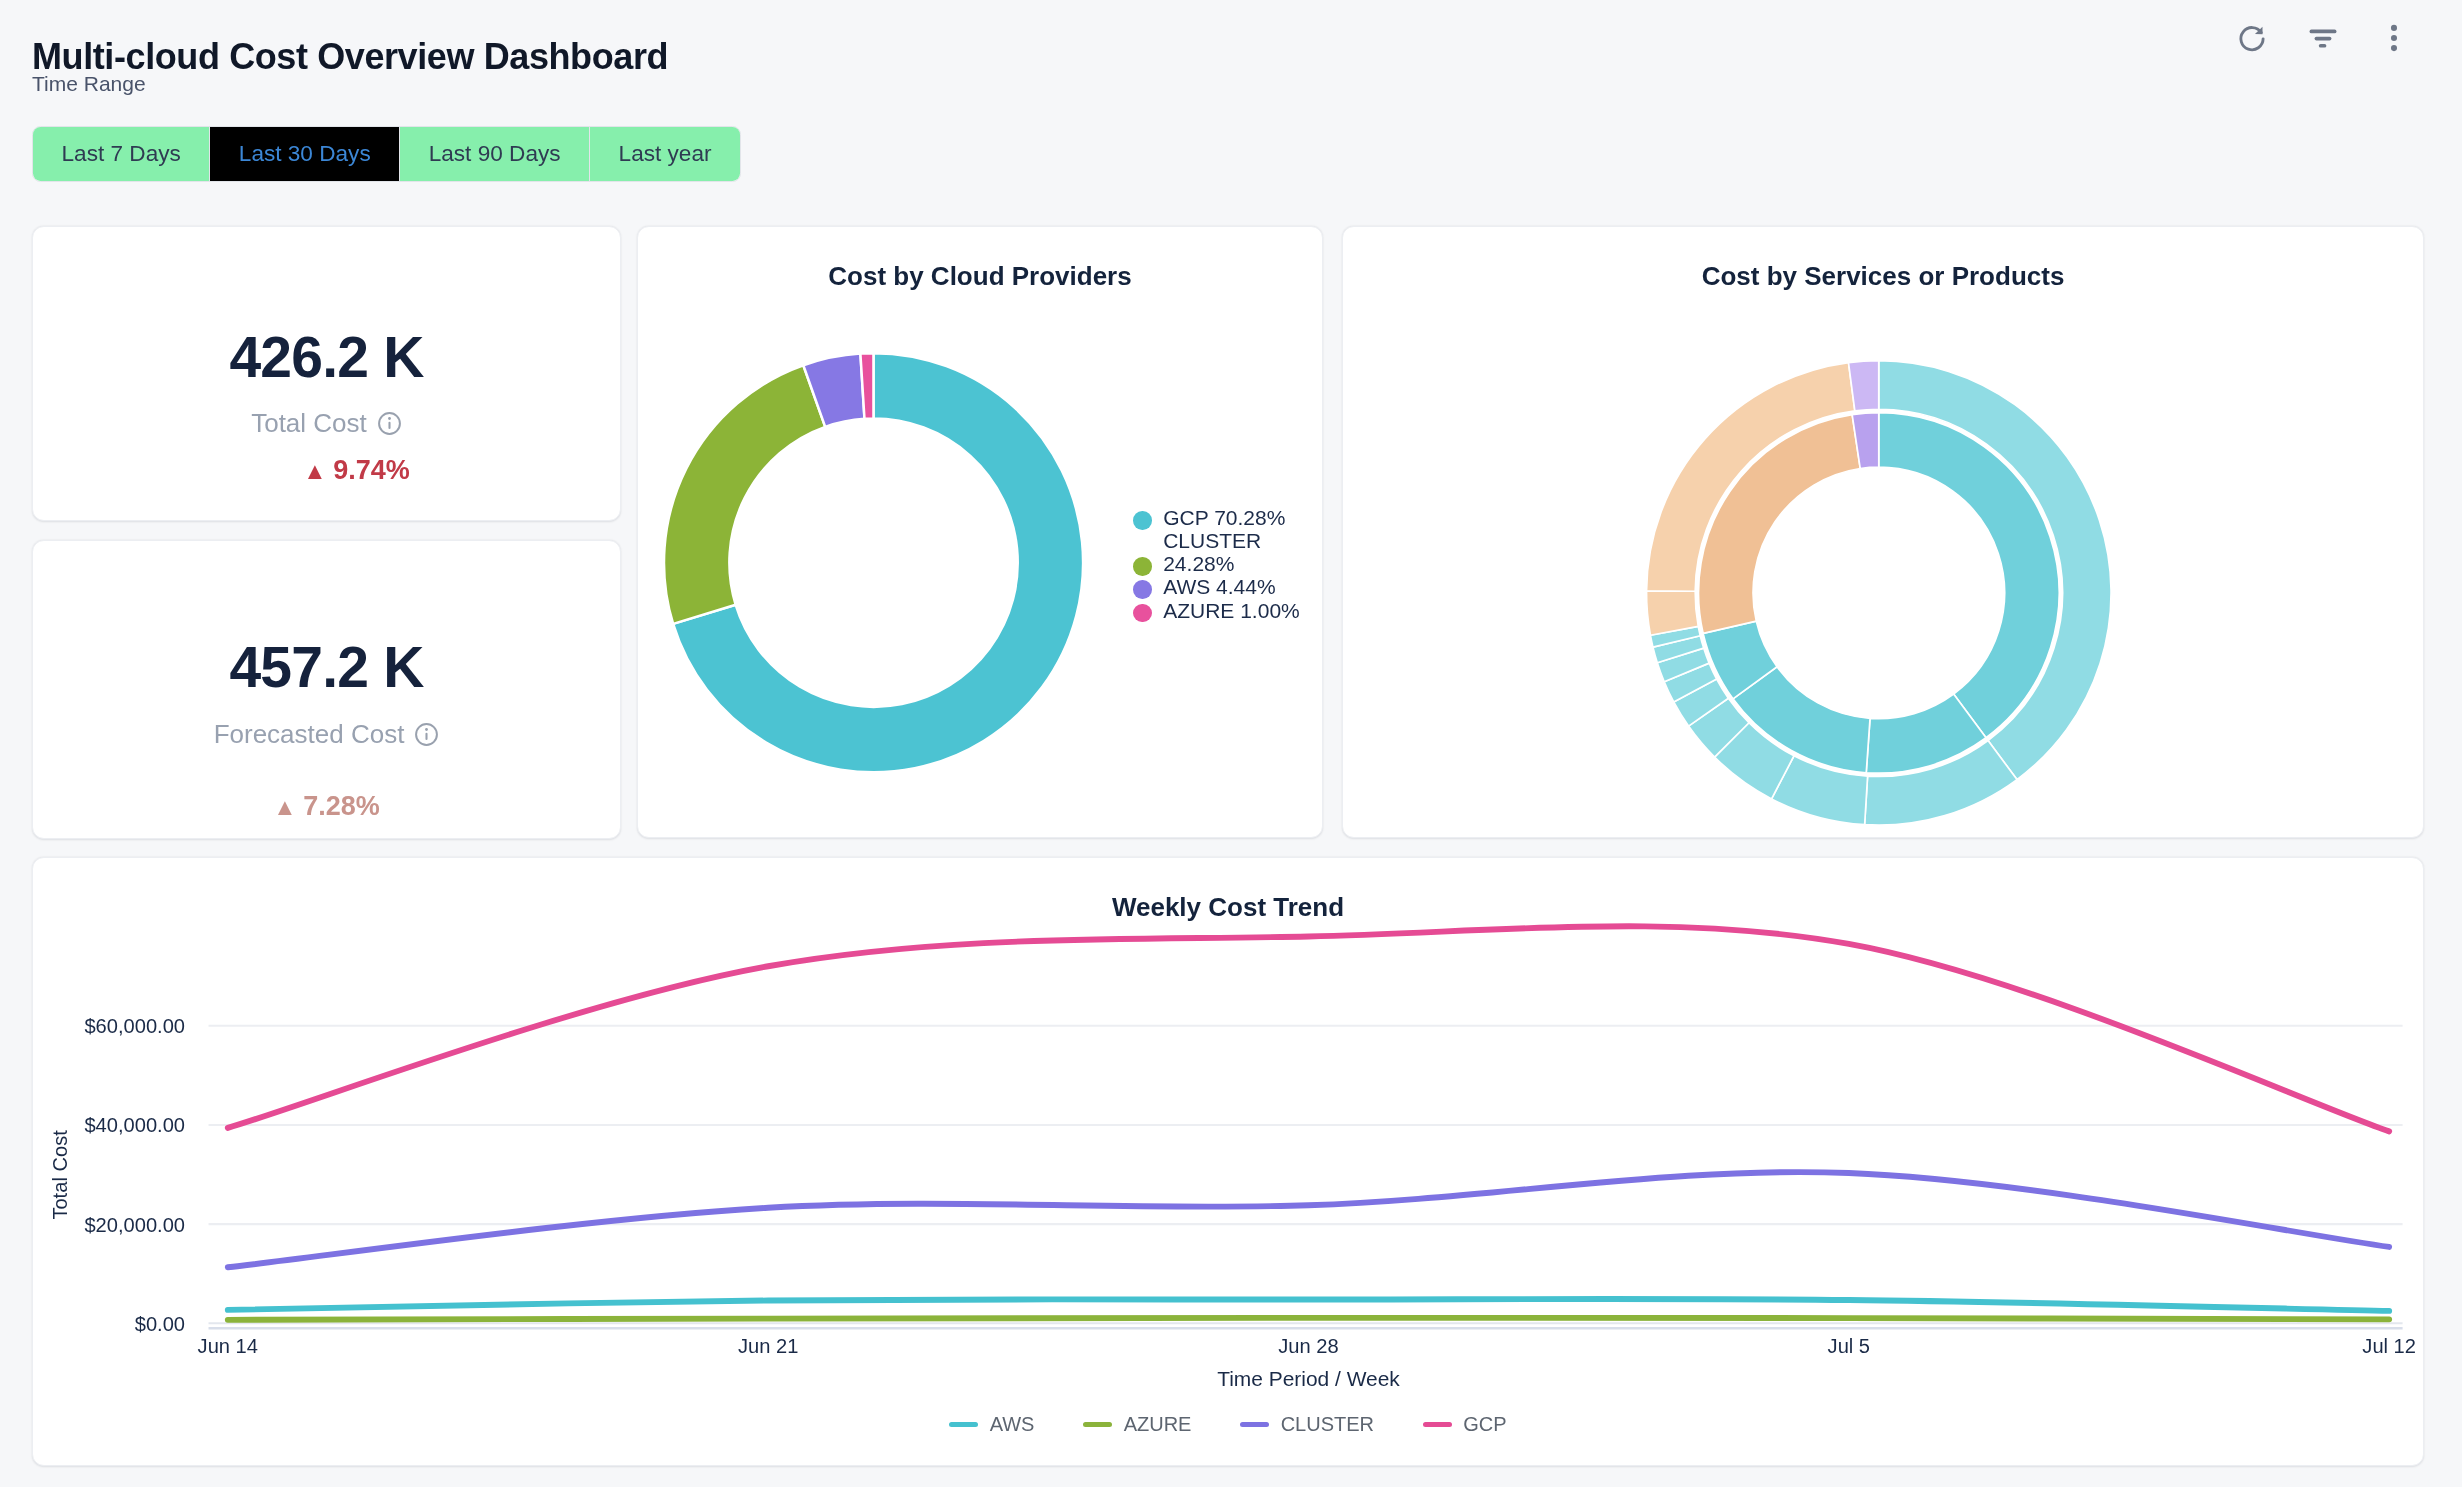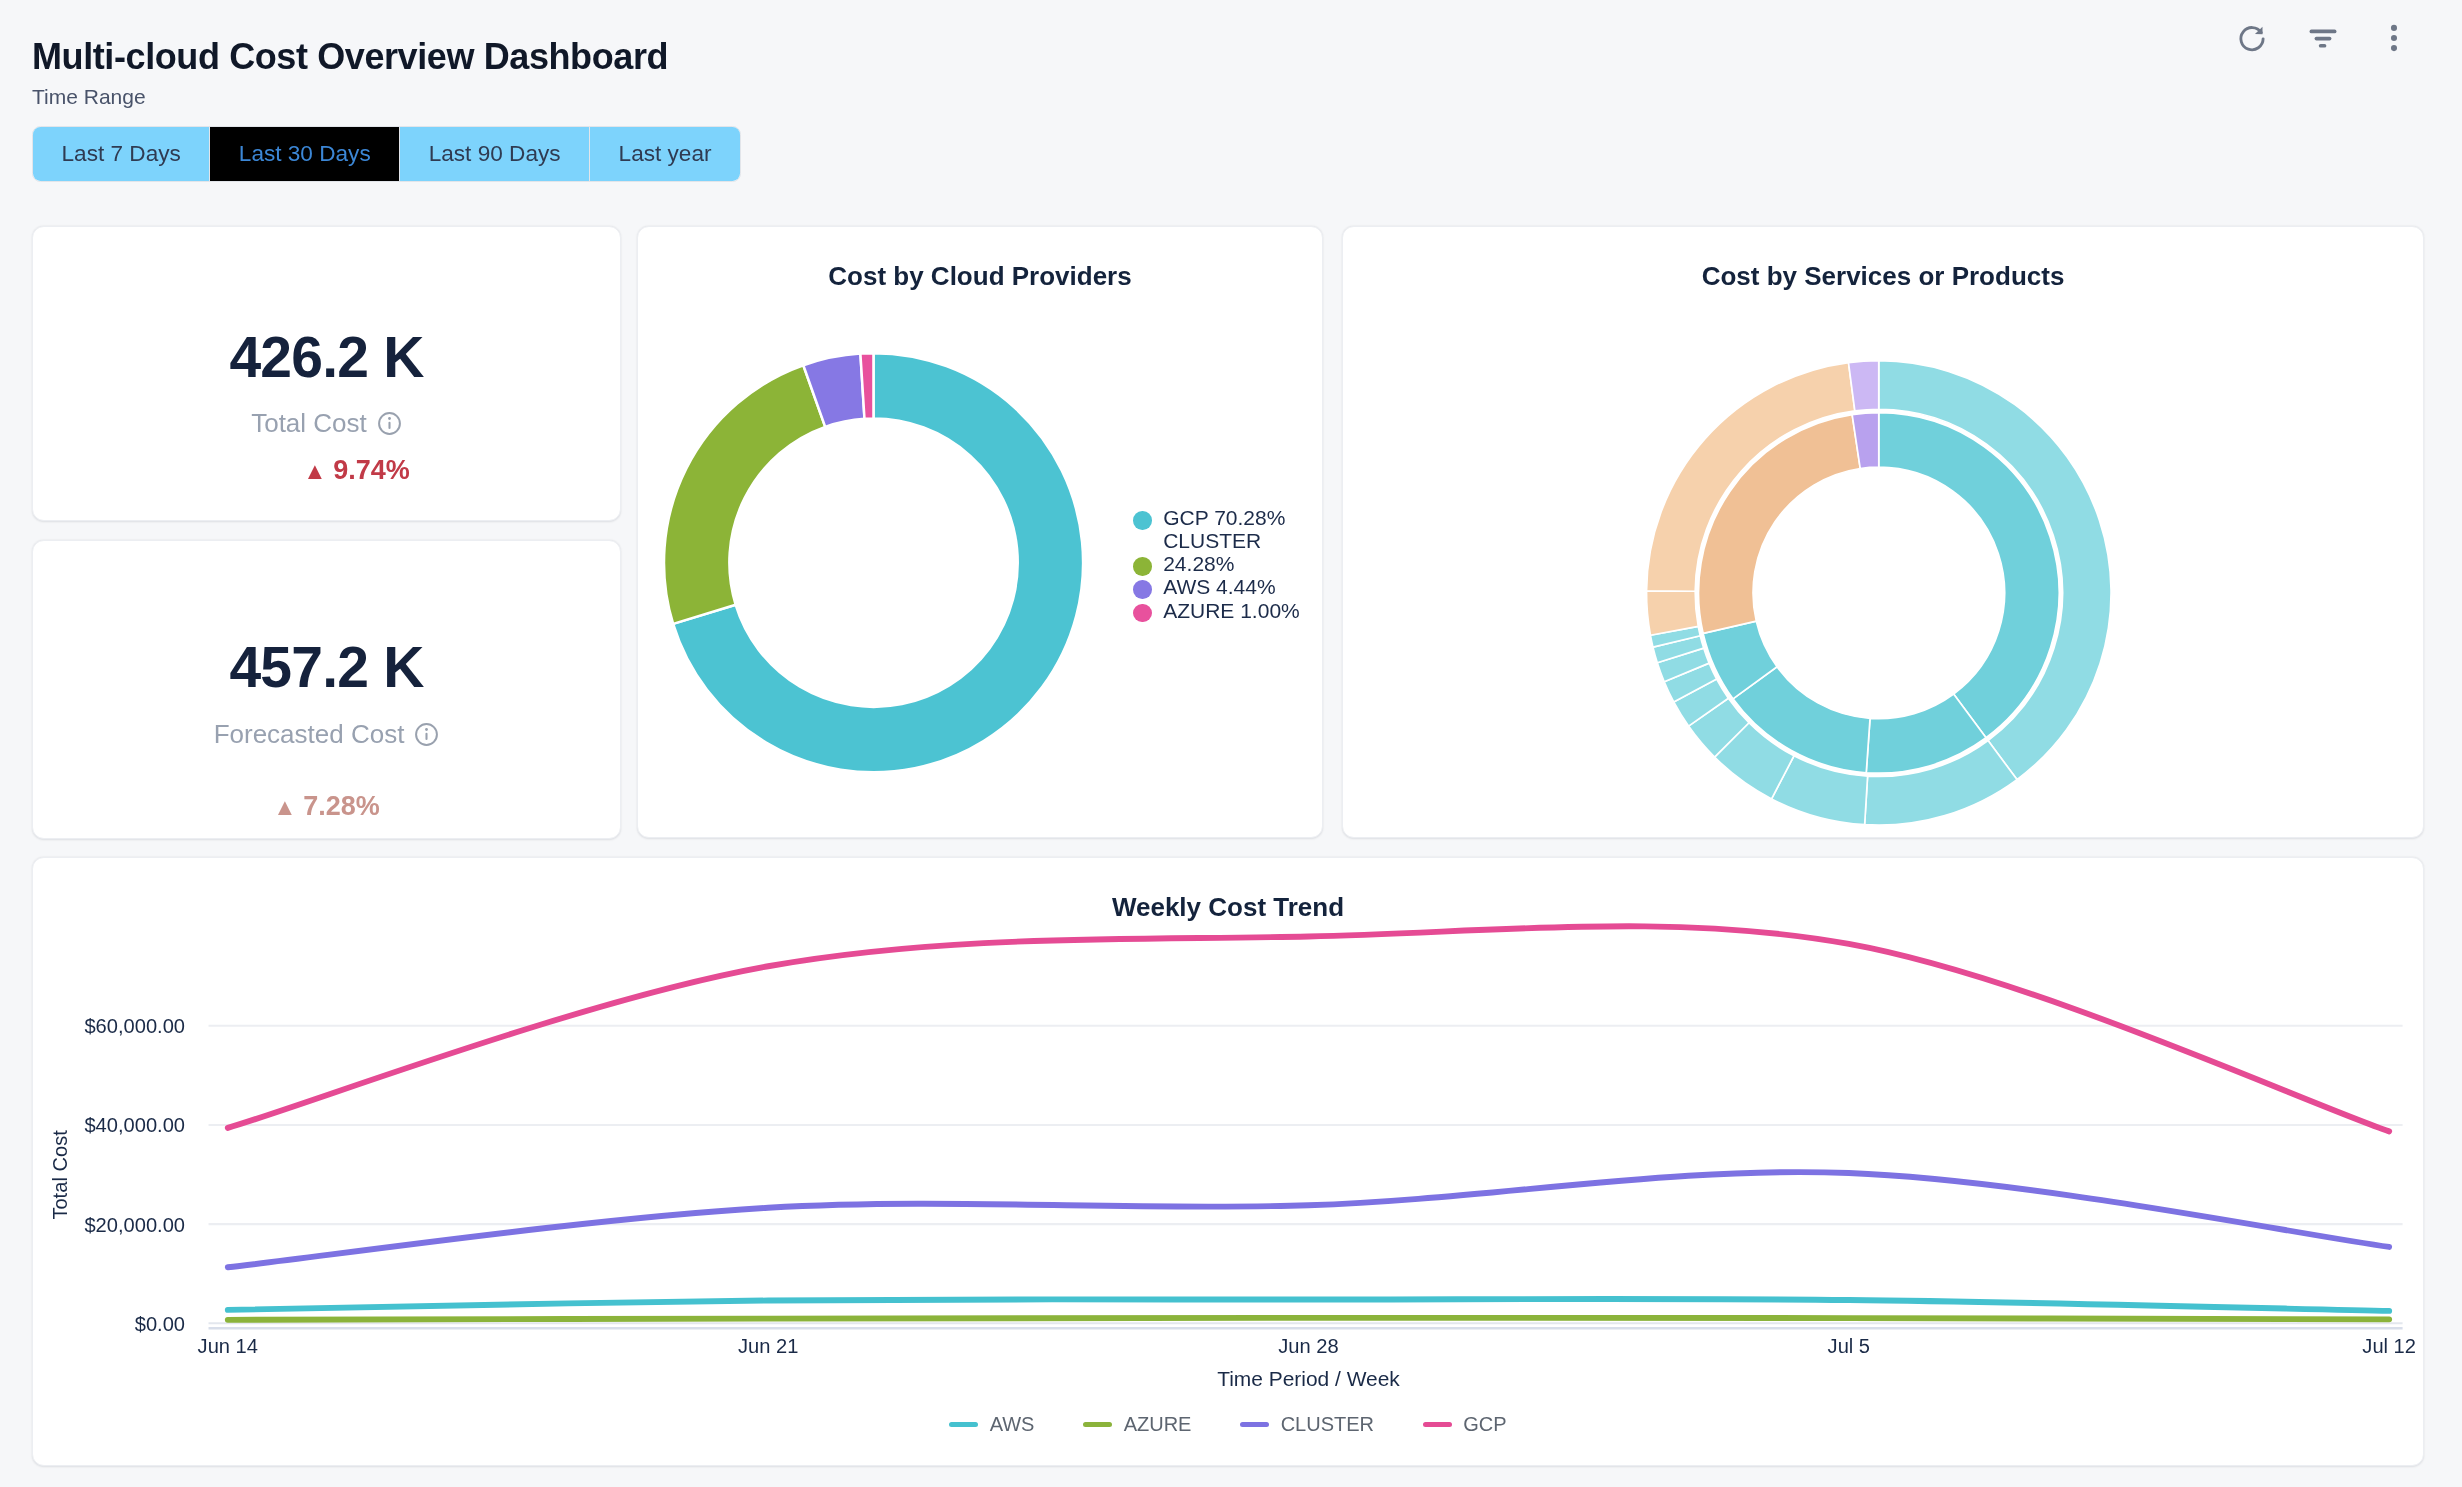--- a/index.html
+++ b/index.html
@@ -13,28 +13,28 @@
   .card{
     position:absolute;background:#ffffff;border:0.8px solid #eceef2;border-radius:11.7px;
     box-shadow:0 0.8px 2.5px rgba(16,24,40,.07), 0 0.8px 1.7px rgba(16,24,40,.04);
     box-sizing:border-box;
   }
   
   #page-title{position:absolute;left:32px;top:11.7px;font-size:36px;font-weight:700;color:#101828;letter-spacing:-0.4px;}
   #toolbar{position:absolute;top:22px;right:52px;display:flex;gap:39px;align-items:center;}
   #toolbar .tool{width:32px;height:32px;display:flex;align-items:center;justify-content:center;cursor:pointer;}
   
-  #timerange-label{position:absolute;left:32px;top:85px;font-size:21px;color:#49536a;}
+  #timerange-label{position:absolute;left:32px;top:72px;font-size:21px;color:#49536a;}
   #btn-group{
     position:absolute;left:32px;top:126px;display:inline-flex;background:#fff;
     border:1.7px solid #e2e5ea;border-radius:8.4px;overflow:hidden;
   }
   .tr-btn{
     font-family:"Liberation Sans",sans-serif;
-    font-size:22.6px;color:#2f3b52;background:#7dd3fc;border:none;border-right:1.7px solid #e2e5ea;
+    font-size:22.6px;color:#2f3b52;background:#86efac;border:none;border-right:1.7px solid #e2e5ea;
     padding:0 28.5px;height:54px;line-height:54px;cursor:pointer;white-space:nowrap;
   }
   .tr-btn:last-child{border-right:none;}
   .tr-btn.selected{background:#000000;color:#3c87d6;text-align:center;}
   
   #card-total{left:32px;top:226px;width:589px;height:295px;}
   #card-forecast{left:32px;top:540px;width:589px;height:299px;}
   .kpi-value{position:absolute;width:100%;text-align:center;font-size:57px;font-weight:600;color:#15223c;letter-spacing:-0.8px;}
   .kpi-label{position:absolute;width:100%;display:flex;justify-content:center;align-items:center;gap:10px;font-size:26px;color:#98a1b0;}
   .kpi-delta{position:absolute;width:100%;text-align:center;font-size:27px;font-weight:700;}

